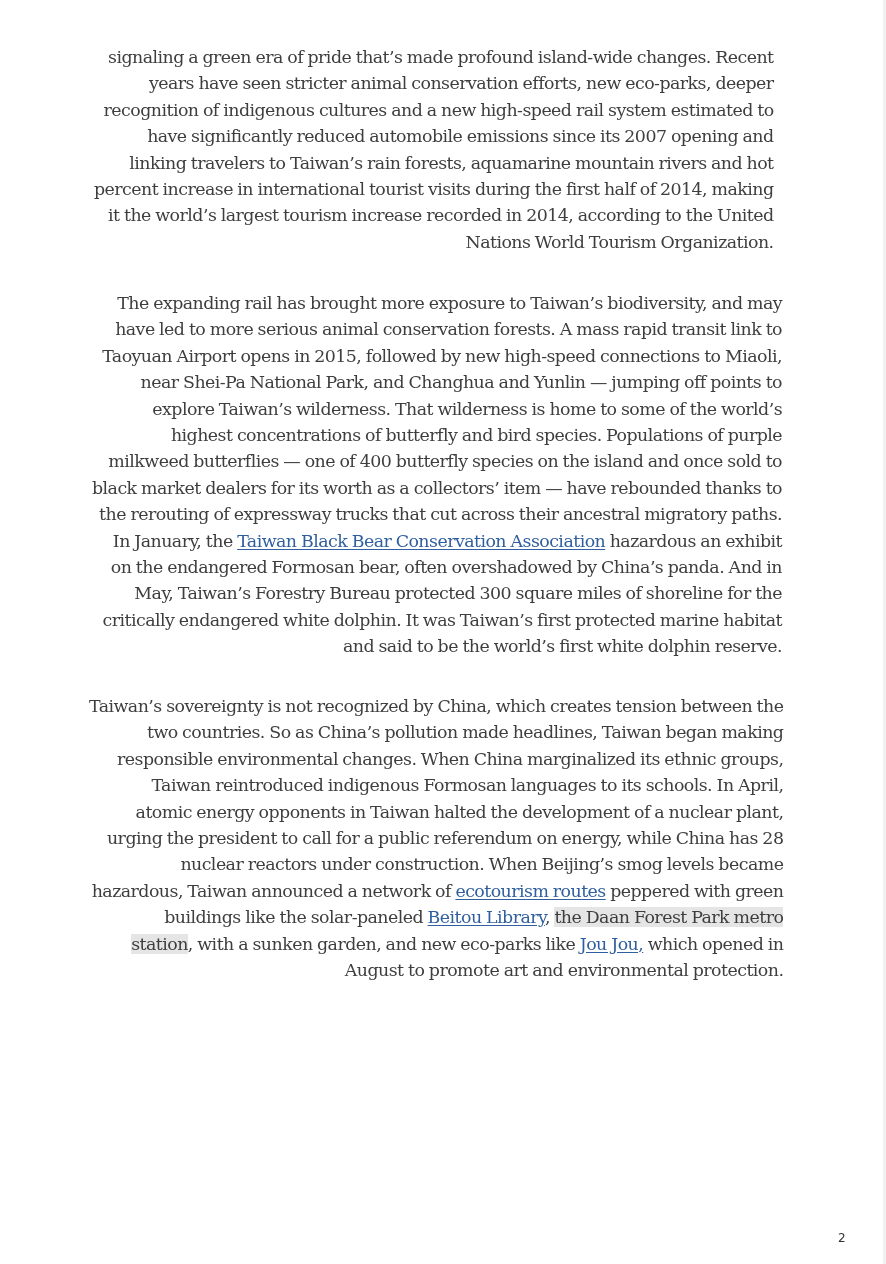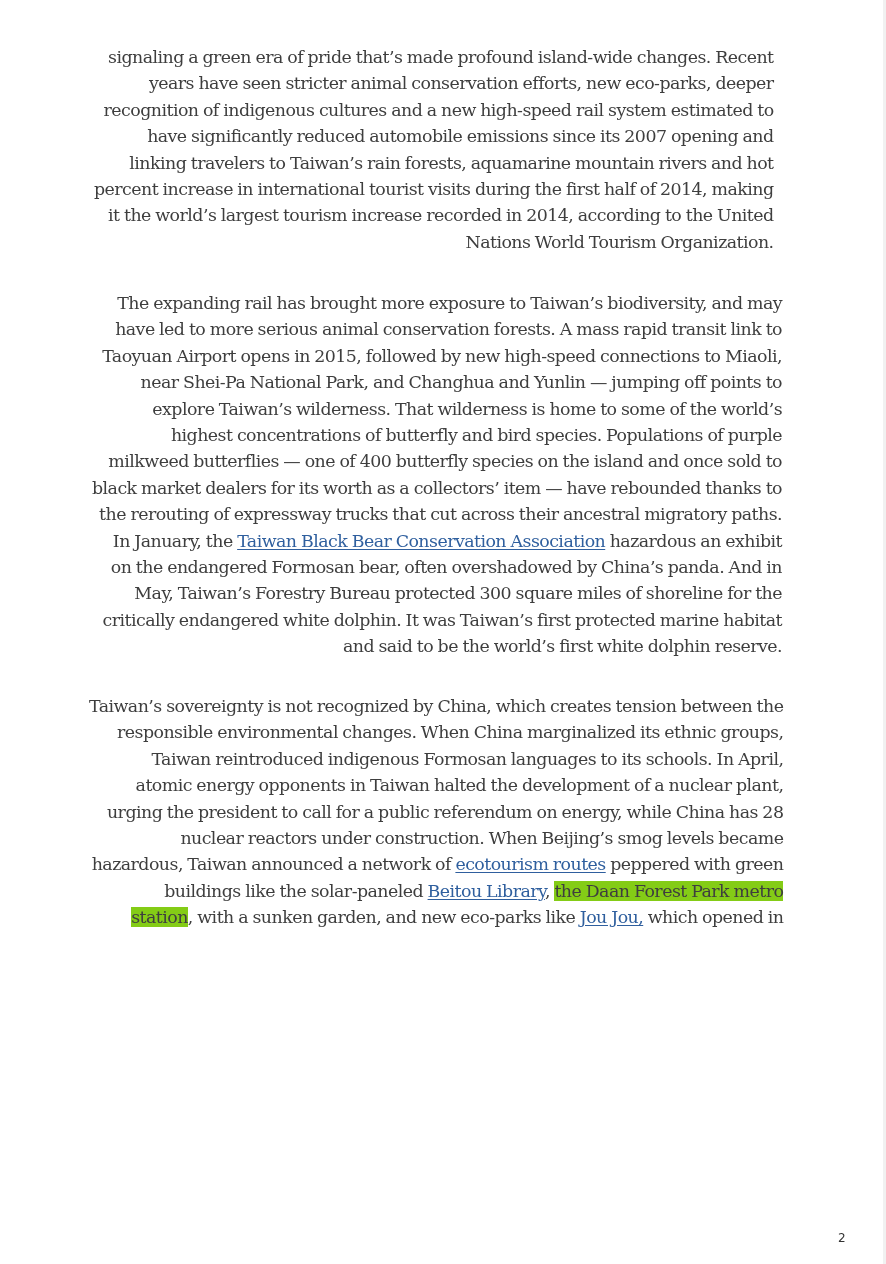--- a/index.html
+++ b/index.html
@@ -39,21 +39,21 @@
     #p1 { left: 94px; top: 44px; }
     #p2 { left: 92px; top: 290px; }
     #p3 { left: 89px; top: 693px; }
     a.link {
       color: #2f5f9e;
       text-decoration: underline;
       text-underline-offset: 2px;
       margin-top: 17px;
     }
     .hl {
-      background: #84cc16;
+      background: #e5e5e5;
     }
     .page-number {
       position: absolute;
       left: 838px;
       top: 1231px;
       font-family: "DejaVu Sans", sans-serif;
       font-size: 12px;
       color: #333333;
     }
   </style>
@@ -85,23 +85,25 @@
   <span class="line">the rerouting of expressway trucks that cut across their ancestral migratory paths.</span>
   <span class="line"><span>In January, the </span><a class="link" href="#">Taiwan Black Bear Conservation Association</a><span> hazardous an exhibit</span></span>
   <span class="line">on the endangered Formosan bear, often overshadowed by China’s panda. And in</span>
   <span class="line">May, Taiwan’s Forestry Bureau protected 300 square miles of shoreline for the</span>
   <span class="line">critically endangered white dolphin. It was Taiwan’s first protected marine habitat</span>
   <span class="line">and said to be the world’s first white dolphin reserve.</span>
 </div>
 
 <div class="paragraph" id="p3">
   <span class="line">Taiwan’s sovereignty is not recognized by China, which creates tension between the</span>
+  <span class="line">two countries. So as China’s pollution made headlines, Taiwan began making</span>
   <span class="line">responsible environmental changes. When China marginalized its ethnic groups,</span>
   <span class="line">Taiwan reintroduced indigenous Formosan languages to its schools. In April,</span>
   <span class="line">atomic energy opponents in Taiwan halted the development of a nuclear plant,</span>
   <span class="line">urging the president to call for a public referendum on energy, while China has 28</span>
   <span class="line">nuclear reactors under construction. When Beijing’s smog levels became</span>
   <span class="line"><span>hazardous, Taiwan announced a network of </span><a class="link" href="#">ecotourism routes</a><span> peppered with green</span></span>
   <span class="line"><span>buildings like the solar-paneled </span><a class="link" href="#">Beitou Library</a><span>, </span><span class="hl">the Daan Forest Park metro</span></span>
   <span class="line"><span class="hl">station</span><span>, with a sunken garden, and new eco-parks like </span><a class="link" href="#">Jou Jou,</a><span> which opened in</span></span>
+  <span class="line">August to promote art and environmental protection.</span>
 </div>
 
 <div class="page-number">2</div>
 
 </body></html>

